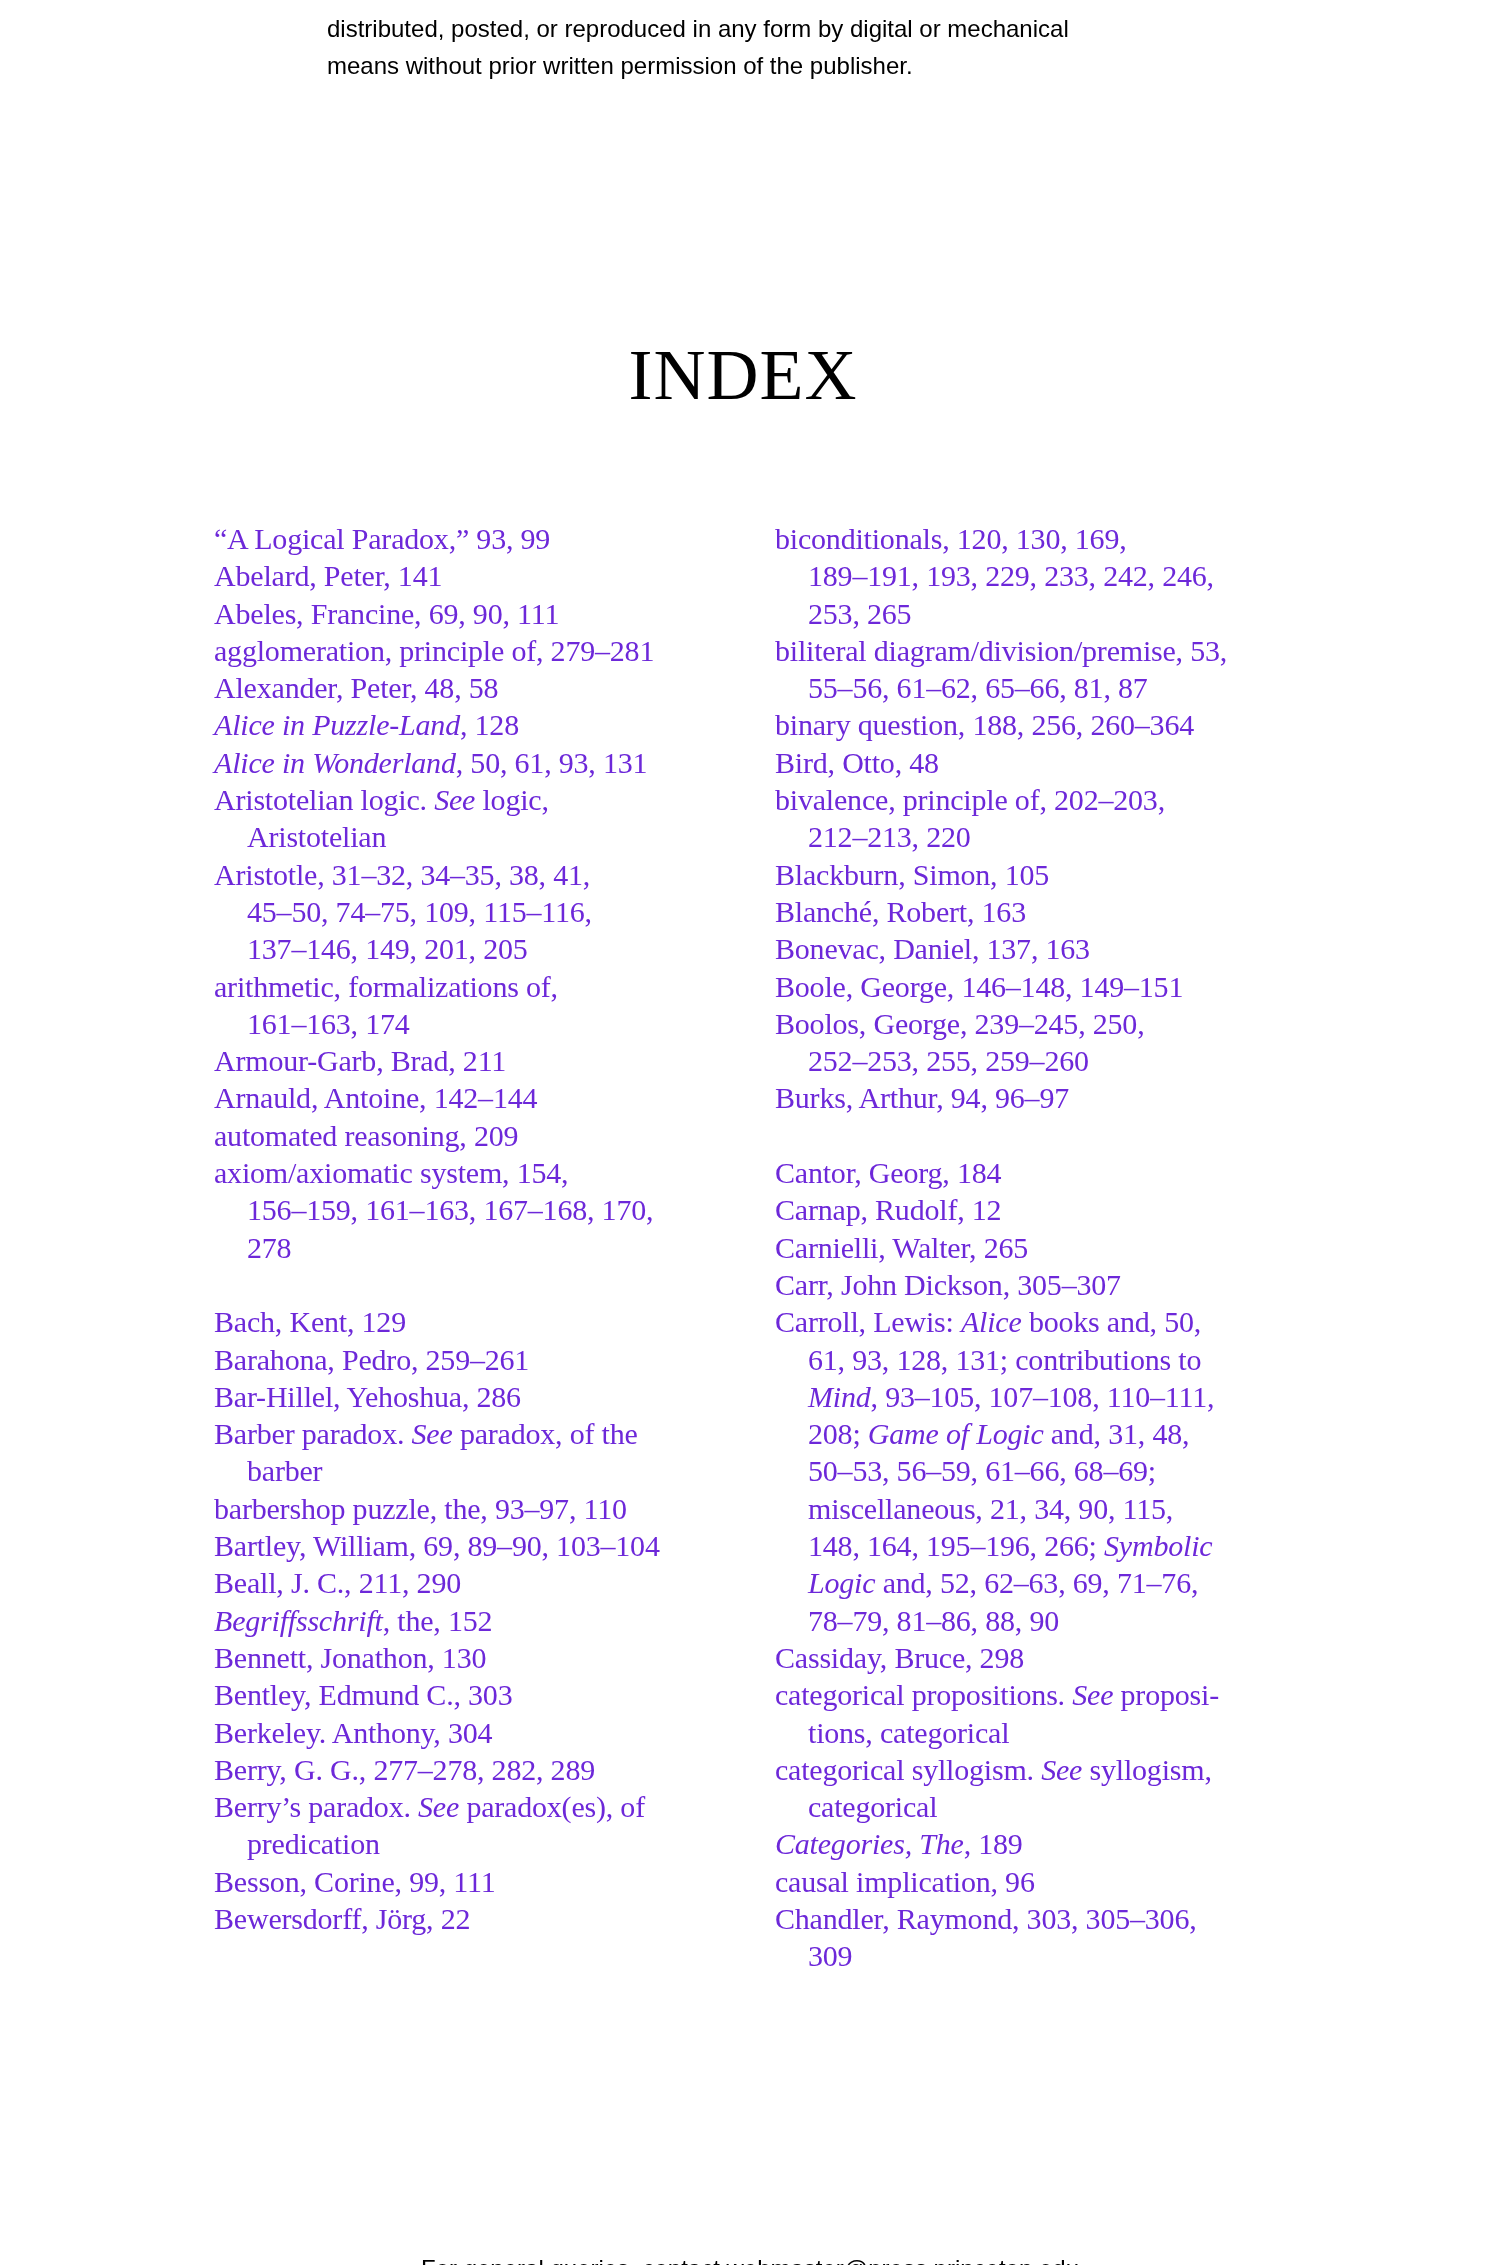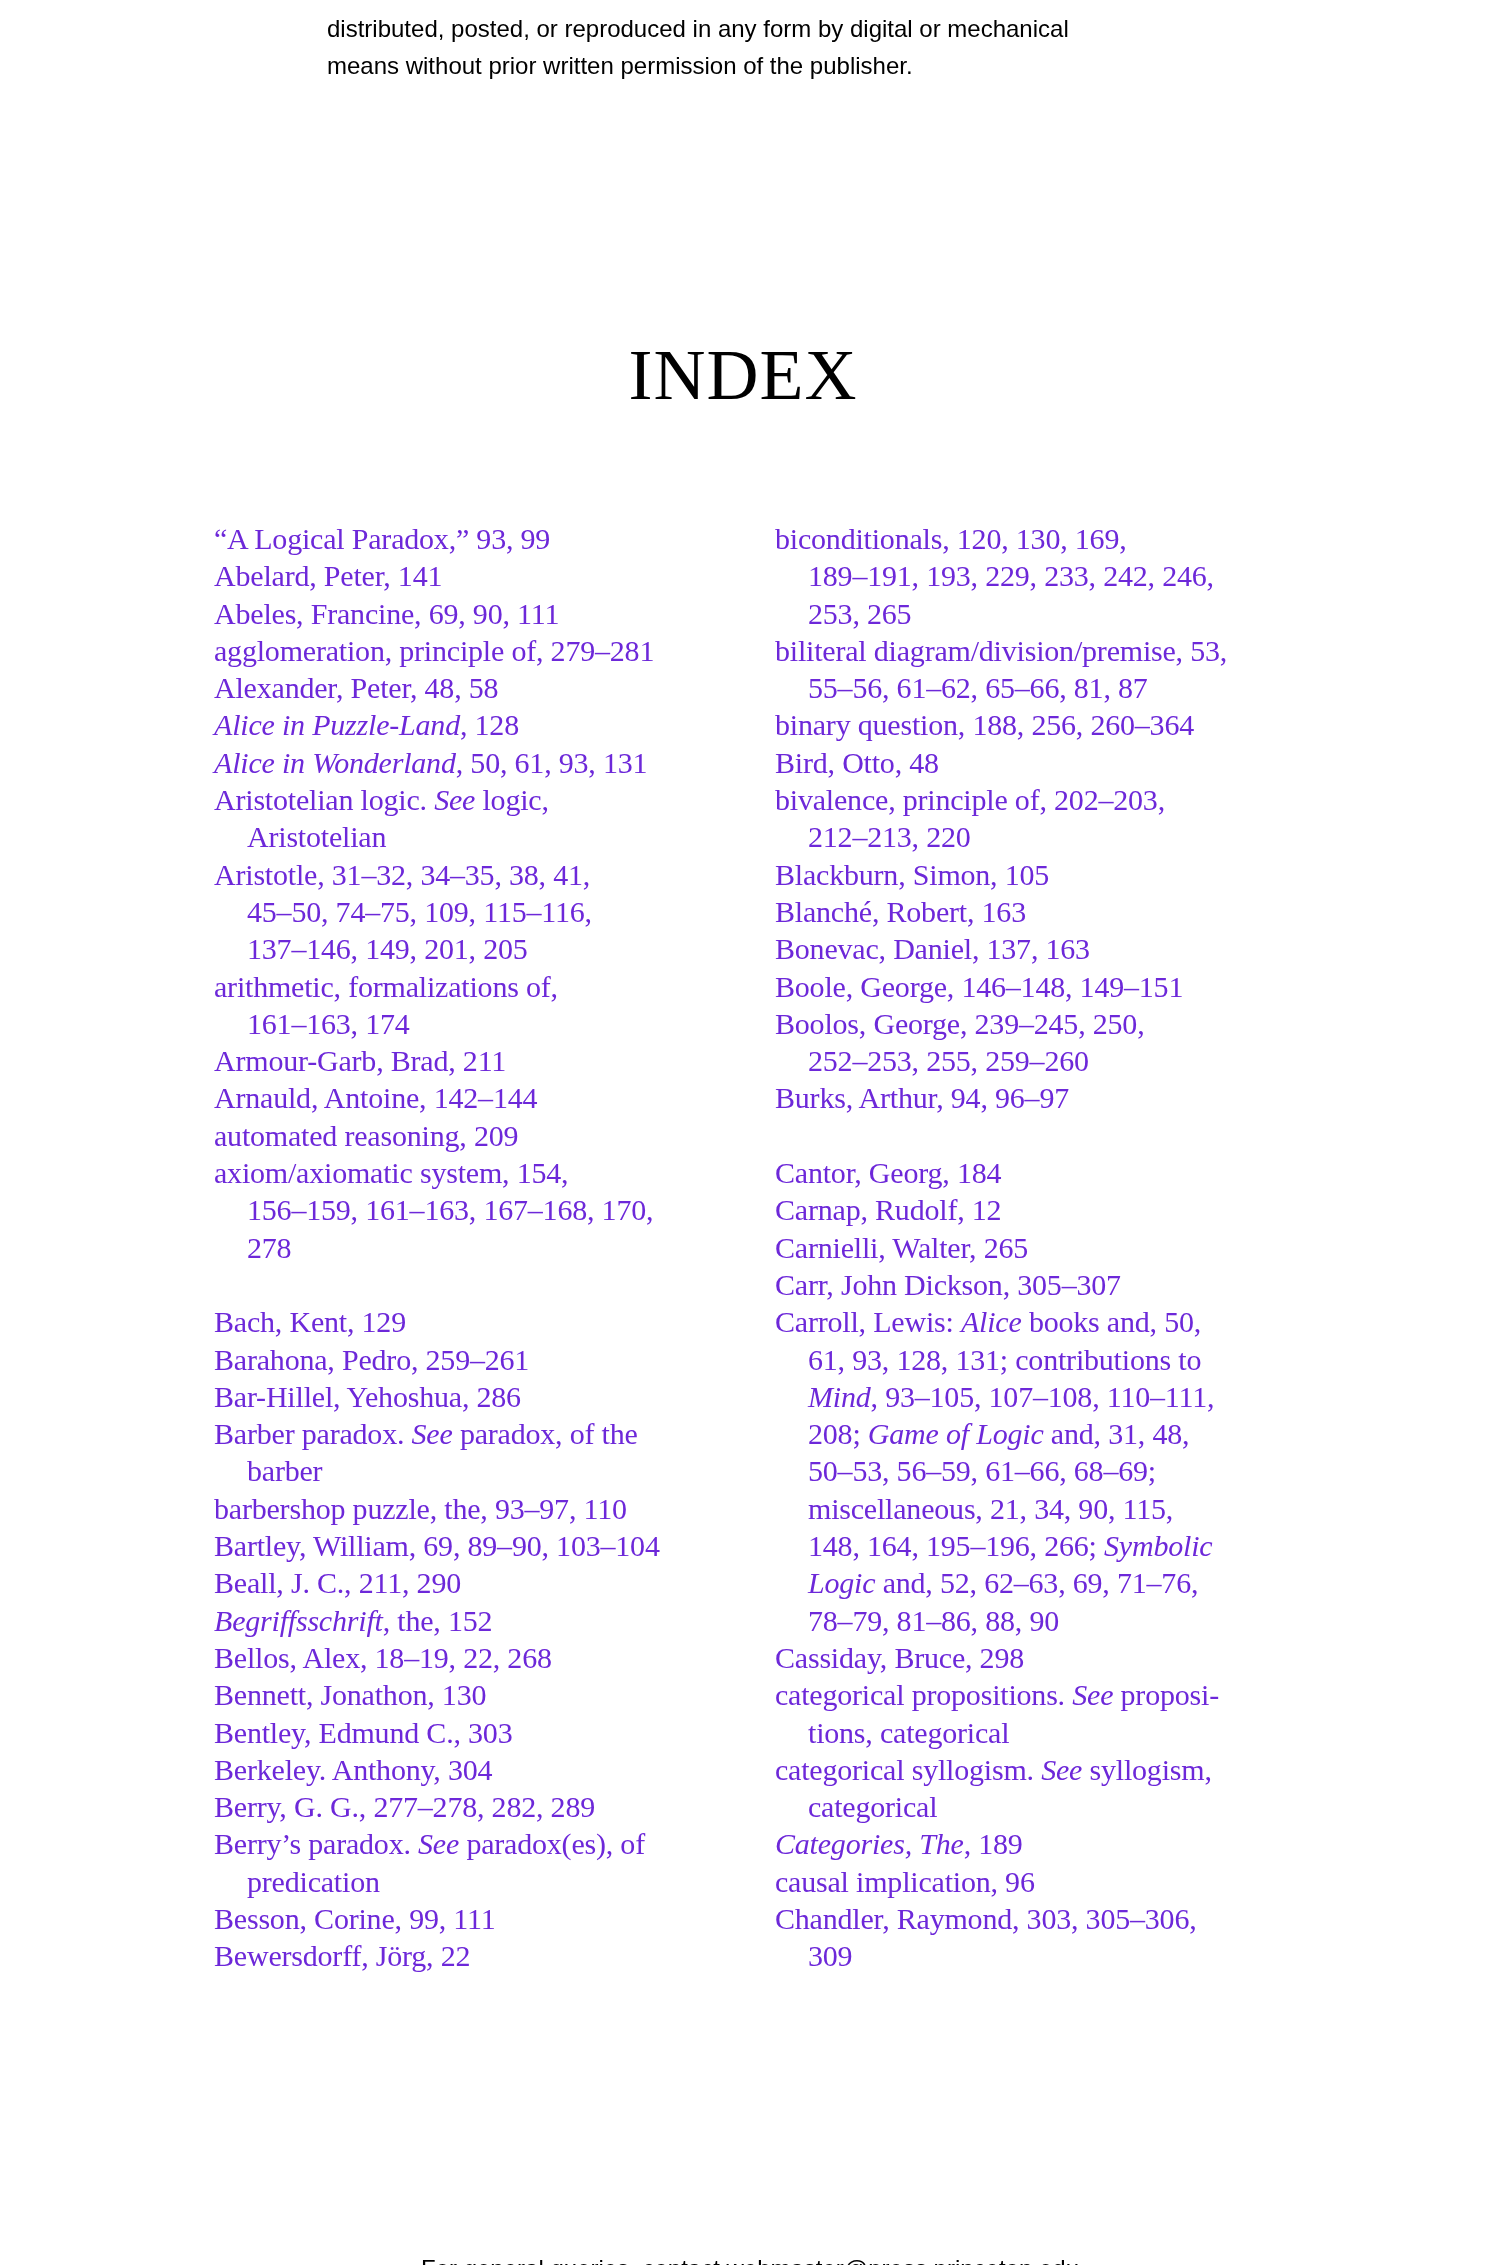--- a/index.html
+++ b/index.html
@@ -97,21 +97,20 @@
       <div class="line blank">&nbsp;</div>
       <div class="line"><span>Bach, Kent, 129</span></div>
       <div class="line"><span>Barahona, Pedro, 259–261</span></div>
       <div class="line"><span>Bar-Hillel, Yehoshua, 286</span></div>
       <div class="line"><span>Barber paradox. </span><i>See</i><span> paradox, of the</span></div>
       <div class="line indent"><span>barber</span></div>
       <div class="line"><span>barbershop puzzle, the, 93–97, 110</span></div>
       <div class="line"><span>Bartley, William, 69, 89–90, 103–104</span></div>
       <div class="line"><span>Beall, J. C., 211, 290</span></div>
       <div class="line"><i>Begriffsschrift</i><span>, the, 152</span></div>
-      <div class="line"><span>Bellos, Alex, 18–19, 22, 268</span></div>
       <div class="line"><span>Bennett, Jonathon, 130</span></div>
       <div class="line"><span>Bentley, Edmund C., 303</span></div>
       <div class="line"><span>Berkeley. Anthony, 304</span></div>
       <div class="line"><span>Berry, G. G., 277–278, 282, 289</span></div>
       <div class="line"><span>Berry’s paradox. </span><i>See</i><span> paradox(es), of</span></div>
       <div class="line indent"><span>predication</span></div>
       <div class="line"><span>Besson, Corine, 99, 111</span></div>
       <div class="line"><span>Bewersdorff, Jörg, 22</span></div>
     </div>
 

